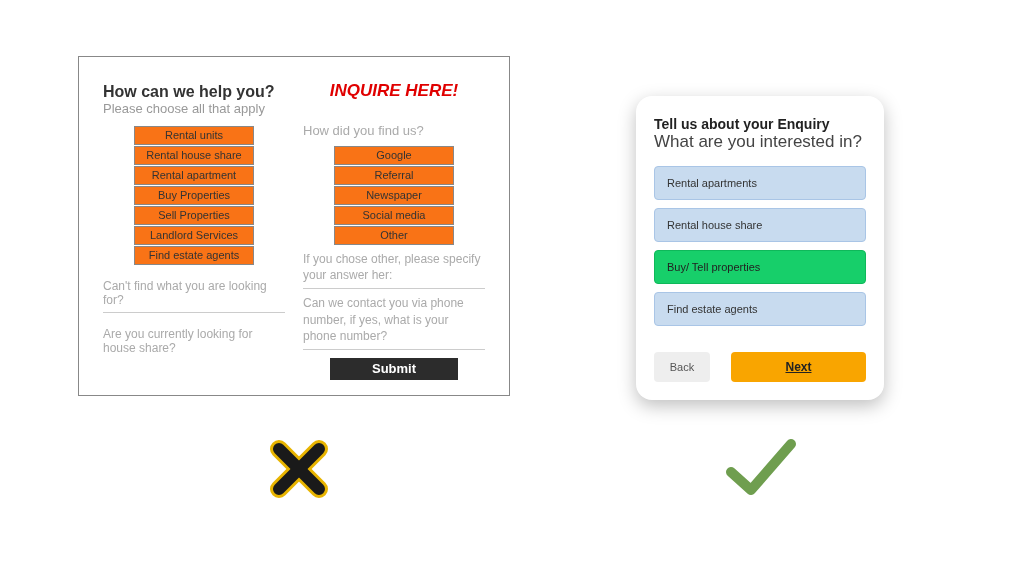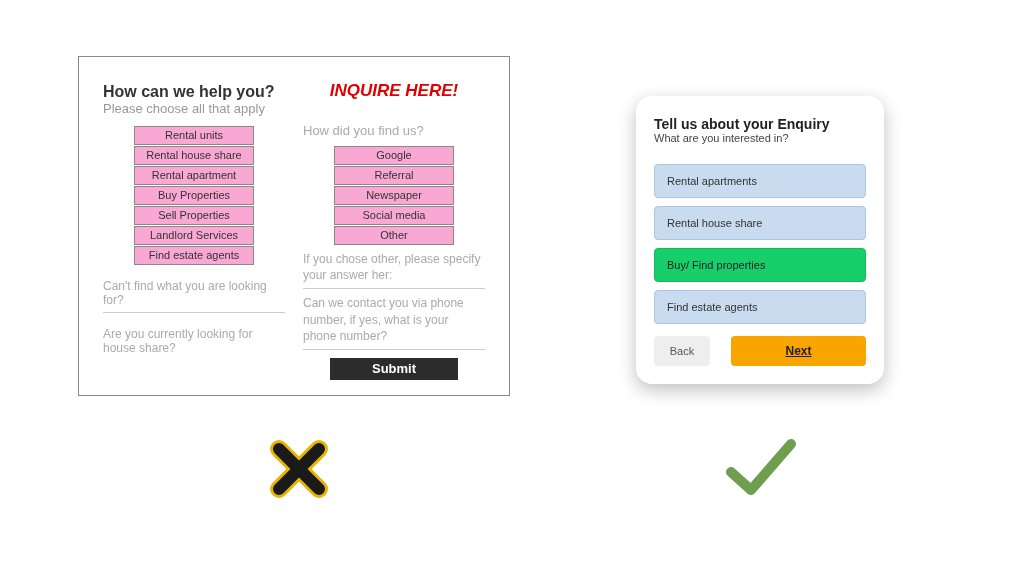--- a/index.html
+++ b/index.html
@@ -28,21 +28,21 @@
   .lf-inquire { font-size: 17px; font-weight: bold; font-style: italic; color: #e00000; margin-top: 4px; margin-bottom: 22px; text-align: center; }
   .lf-q { font-size: 13px; color: #aaa; margin-bottom: 8px; }
   .opt-btn {
     display: block;
     margin: 0 auto 1px auto;
     width: 120px;
     height: 19px;
     line-height: 17px;
     font-size: 11px;
     color: #333;
-    background: #f9a8d4;
+    background: #f97316;
     border: 1px solid #888;
     text-align: center;
     cursor: pointer;
   }
   .lf-prompt { font-size: 12px; color: #aaa; margin-top: 14px; }
   .lf-line { border: none; border-bottom: 1px solid #ccc; width: 100%; height: 6px; margin-bottom: 4px; }
   .lf-smallq { font-size: 12px; color: #aaa; margin-top: 6px; line-height: 1.35; }
   .lf-submit {
     display: block;
     margin: 8px auto 0 auto;
@@ -60,40 +60,40 @@
     position: absolute;
     left: 636px;
     top: 96px;
     width: 248px;
     background: #fff;
     border-radius: 16px;
     padding: 20px 18px 18px 18px;
     box-shadow: 0 6px 18px rgba(0,0,0,0.25);
   }
   .rc-title { font-size: 14px; font-weight: bold; color: #222; }
-  .rc-q { font-size: 11px; color: #444; margin-bottom: 20px; }
+  .rc-q { font-size: 17px; color: #444; margin-bottom: 14px; }
   .rc-opt {
     display: block;
     width: 100%;
     text-align: left;
     font-size: 11px;
     color: #333;
     padding: 10px 12px;
     margin-bottom: 8px;
     border-radius: 4px;
     border: 1px solid #a9c5e6;
     background: #c8dbef;
     cursor: pointer;
   }
   .rc-opt.selected {
     background: #17cf6a;
     border-color: #0fb85a;
     color: #222;
   }
-  .rc-actions { display: flex; gap: 21px; margin-top: 12px; }
+  .rc-actions { display: flex; gap: 21px; margin-top: 26px; }
   .rc-back {
     flex: 0 0 56px;
     height: 30px;
     background: #eee;
     border: none;
     border-radius: 4px;
     font-size: 11px;
     color: #555;
     cursor: pointer;
   }
@@ -159,21 +159,21 @@
       <button class="lf-submit">Submit</button>
     </div>
   </div>
 </div>
 
 <div class="right-card">
   <div class="rc-title">Tell us about your Enquiry</div>
   <div class="rc-q">What are you interested in?</div>
   <button class="rc-opt">Rental apartments</button>
   <button class="rc-opt">Rental house share</button>
-  <button class="rc-opt selected">Buy/ Find properties</button>
+  <button class="rc-opt selected">Buy/ Tell properties</button>
   <button class="rc-opt">Find estate agents</button>
   <div class="rc-actions">
     <button class="rc-back">Back</button>
     <button class="rc-next">Next</button>
   </div>
 </div>
 
 <div class="cross-icon">
   <svg viewBox="0 0 64 64" width="64" height="64">
     <g>

